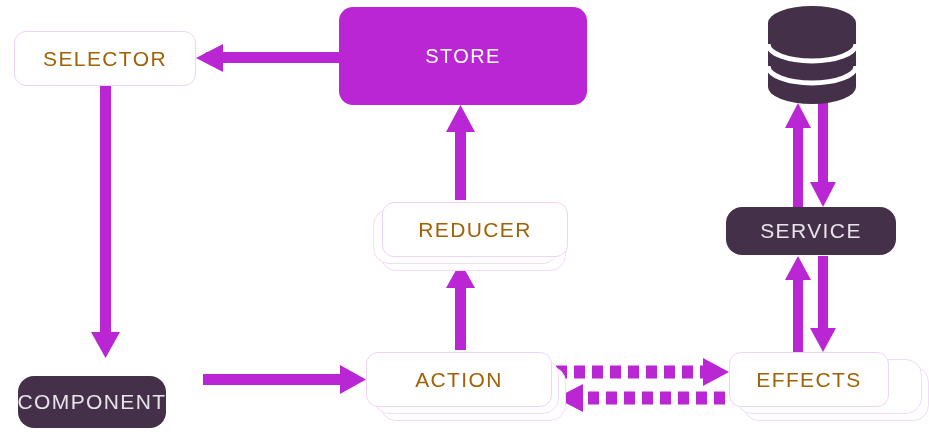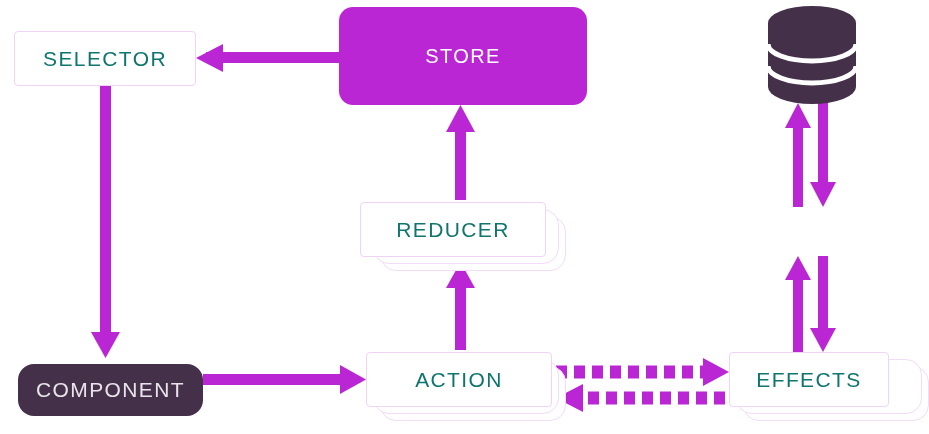--- a/index.html
+++ b/index.html
@@ -42,23 +42,23 @@
   
   .node-dark {
     background: #45304A;
     color: #e8e4ea;
     border-radius: 16px;
     font-size: 21px;
   }
   
   .node-outline {
     background: #ffffff;
-    color: #0f766e;
+    color: #a16207;
     border: 1.5px solid #efd4f5;
-    border-radius: 4px;
+    border-radius: 12px;
     font-size: 21px;
   }
   
   .stack-ghost {
     position: absolute;
     box-sizing: border-box;
     background: #ffffff;
     border: 1.5px solid #f2dcf7;
     border-radius: 16px;
     z-index: 3;
@@ -141,36 +141,39 @@
   <div class="stack-ghost" style="left:736px; top:359px; width:186px; height:55px;"></div>
 
   <div class="node node-outline" style="left:14px; top:31px; width:182px; height:55px;">
     <span>SELECTOR</span>
   </div>
 
   <div class="node node-filled" style="left:339px; top:7px; width:248px; height:98px;">
     <span>STORE</span>
   </div>
 
-  <div class="node node-outline" style="left:360px; top:202px; width:186px; height:55px;">
+  <div class="node node-outline" style="left:382px; top:202px; width:186px; height:55px;">
     <span>REDUCER</span>
   </div>
 
-  <div class="node node-dark" style="left:18px; top:364px; width:185px; height:52px;">
+  <div class="node node-dark" style="left:18px; top:376px; width:148px; height:52px;">
     <span>COMPONENT</span>
   </div>
 
   <div class="node node-outline" style="left:366px; top:352px; width:186px; height:55px;">
     <span>ACTION</span>
   </div>
 
   <div class="node node-outline" style="left:729px; top:352px; width:160px; height:55px;">
     <span>EFFECTS</span>
   </div>
 
+  <div class="node node-dark" style="left:726px; top:207px; width:170px; height:48px;">
+    <span>SERVICE</span>
+  </div>
 
   <div class="db-wrap" style="left:766px; top:6px; width:92px; height:98px;">
     <svg width="92" height="98" viewBox="0 0 92 98" xmlns="http://www.w3.org/2000/svg">
 
       <path d="M2 17 L2 81 A44 17 0 0 0 90 81 L90 17 Z" fill="#45304A"></path>
 
       <path d="M2 38 A44 17 0 0 0 90 38" fill="none" stroke="#ffffff" stroke-width="5"></path>
       <path d="M2 60 A44 17 0 0 0 90 60" fill="none" stroke="#ffffff" stroke-width="5"></path>
 
       <ellipse cx="46" cy="17" rx="44" ry="17" fill="#45304A"></ellipse>

